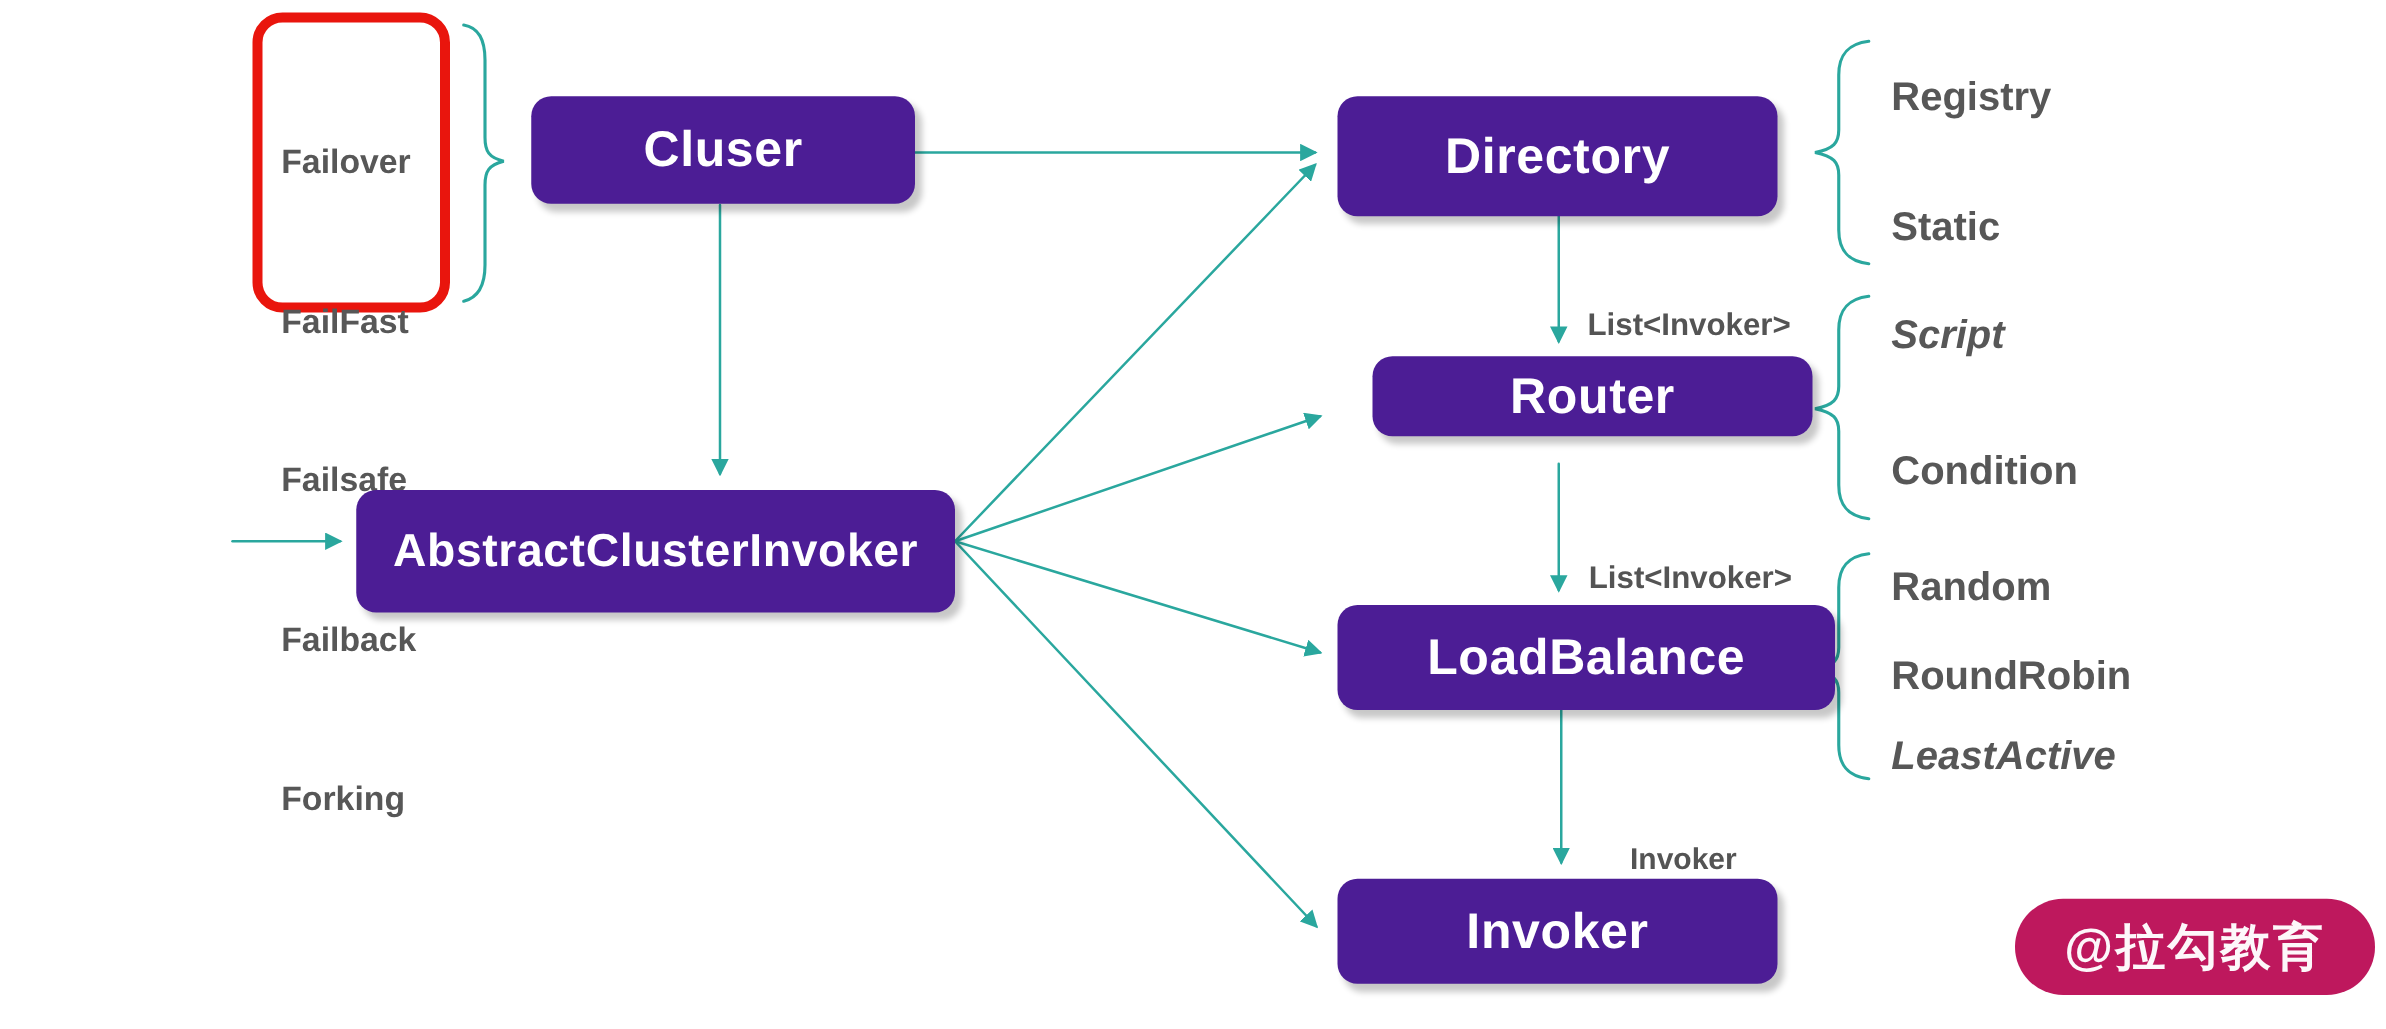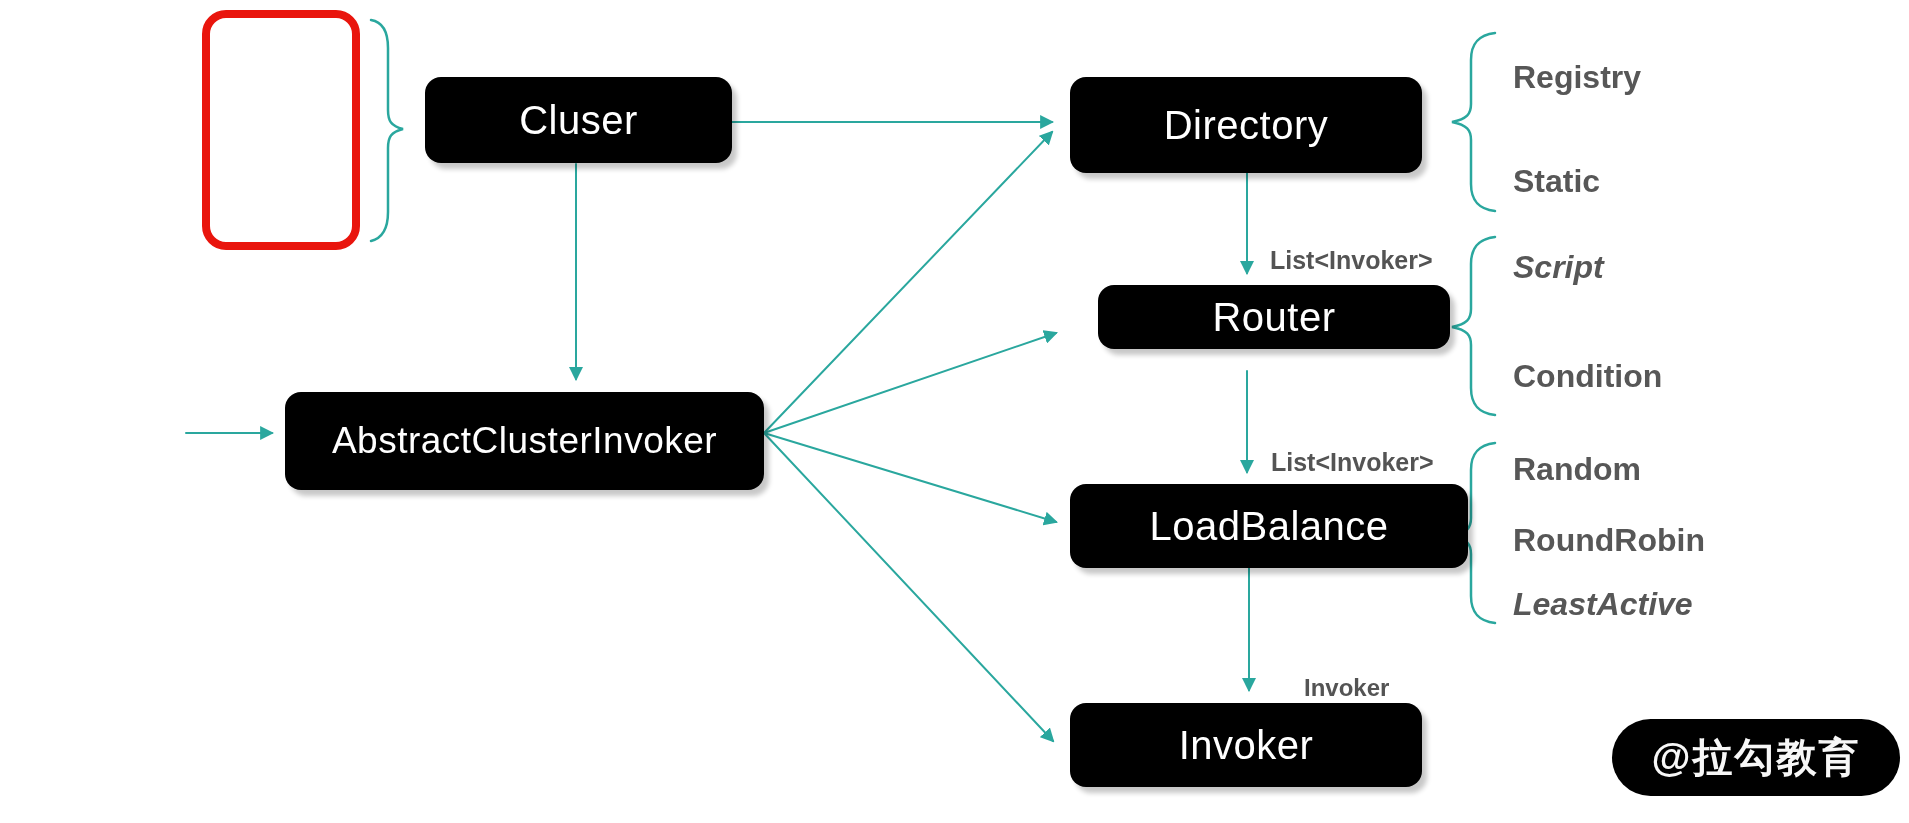--- a/index.html
+++ b/index.html
@@ -6,26 +6,26 @@
   .canvas{
     position:relative;
     width:1909px;height:823px;
     background:#ffffff;
     font-family:"Liberation Sans","DejaVu Sans",sans-serif;
     overflow:hidden;
   }
   svg.wires{position:absolute;left:0;top:0;width:1909px;height:823px;}
   .node{
     position:absolute;
-    background:#000000;
+    background:#4c1d95;
     border-radius:16px;
     box-shadow:5px 6px 5px rgba(0,0,0,0.22);
     display:flex;align-items:center;justify-content:center;
     color:#ffffff;
-    font-weight:400;
+    font-weight:700;
     font-size:40px;
     letter-spacing:0.5px;
   }
   .node.aci{font-size:37px;}
   .fault-box{
     position:absolute;
     left:202px;top:10px;width:142px;height:224px;
     border:8px solid #E9150D;
     border-radius:24px;
     background:#ffffff;
@@ -42,21 +42,21 @@
     line-height:38px;white-space:nowrap;
   }
   .edge-label{
     position:absolute;
     font-size:25px;font-weight:700;color:#545454;
     white-space:nowrap;
   }
   .watermark{
     position:absolute;
     left:1612px;top:719px;width:288px;height:77px;
-    background:#000000;border-radius:39px;
+    background:#be185d;border-radius:39px;
     display:flex;align-items:center;justify-content:center;
     color:rgba(255,255,255,0.97);
     font-size:40px;font-weight:700;letter-spacing:2px;
   }
 </style>
 </head>
 <body>
 
 <div class="canvas">
 
@@ -93,20 +93,27 @@
 
       <path d="M 1495,237 C 1478,239 1471,248 1471,264 L 1471,309 C 1471,319 1467,324 1452,327
                C 1467,330 1471,335 1471,345 L 1471,388 C 1471,404 1478,413 1495,415"></path>
 
       <path d="M 1495,443 C 1478,445 1471,454 1471,470 L 1471,518 C 1471,528 1467,533 1452,536
                C 1467,539 1471,544 1471,554 L 1471,596 C 1471,612 1478,621 1495,623"></path>
     </g>
   </svg>
 
   <div class="fault-box"></div>
+  <div class="fault-list">
+    <div>Failover</div>
+    <div>FailFast</div>
+    <div>Failsafe</div>
+    <div>Failback</div>
+    <div>Forking</div>
+  </div>
 
   <div class="node" style="left:425px;top:77px;width:307px;height:86px;">Cluser</div>
   <div class="node" style="left:1070px;top:77px;width:352px;height:96px;">Directory</div>
   <div class="node" style="left:1098px;top:285px;width:352px;height:64px;">Router</div>
   <div class="node" style="left:1070px;top:484px;width:398px;height:84px;">LoadBalance</div>
   <div class="node" style="left:1070px;top:703px;width:352px;height:84px;">Invoker</div>
   <div class="node aci" style="left:285px;top:392px;width:479px;height:98px;">AbstractClusterInvoker</div>
 
   <div class="side-label" style="top:58px;">Registry</div>
   <div class="side-label" style="top:162px;">Static</div>

